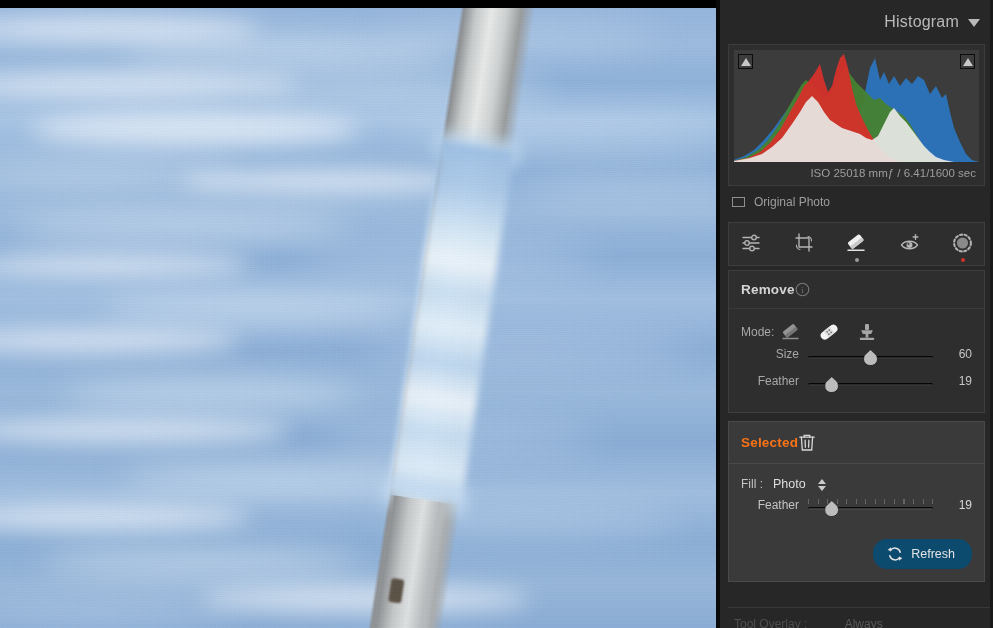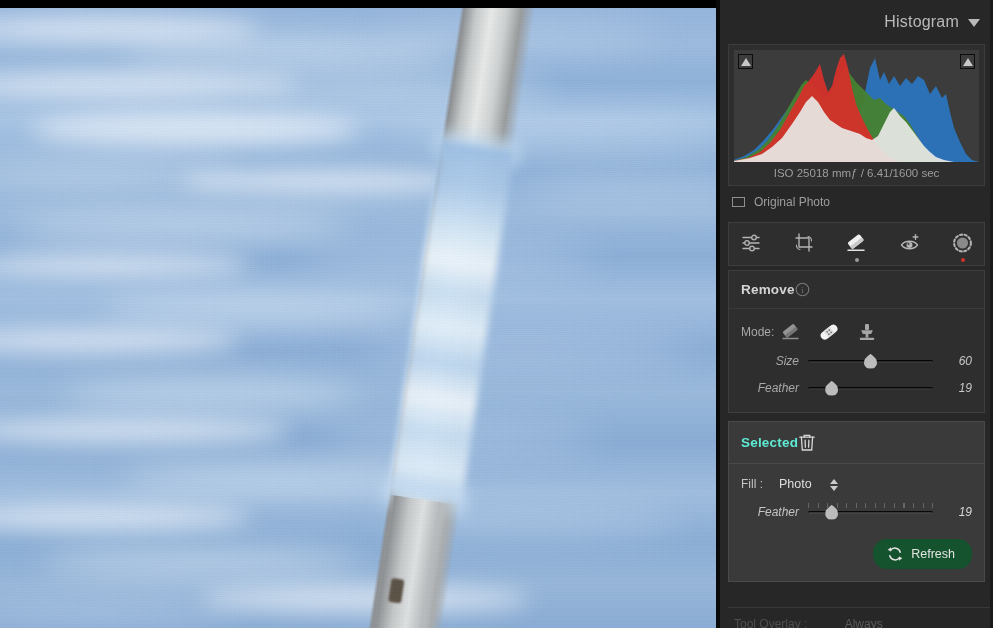--- a/index.html
+++ b/index.html
@@ -163,21 +163,21 @@
   .clip-box.left { left: 4px; }
   .clip-box.right { right: 4px; }
   .clip-tri {
     width: 0; height: 0;
     border-left: 5px solid transparent;
     border-right: 5px solid transparent;
     border-bottom: 8px solid #c8c8c8;
   }
   #exif-row {
     display: flex;
-    justify-content: center;
+    justify-content: flex-end;
     padding: 5px 3px 6px 3px;
     color: #9d9d9d;
     font-size: 11.5px;
   }
   #exif-row .ex { white-space: nowrap; }
   #original-photo-row {
     display: flex; align-items: center; gap: 9px;
     padding: 9px 12px 10px 12px;
     color: #9d9d9d;
     font-size: 12px;
@@ -239,25 +239,24 @@
     display: flex; align-items: center;
     padding: 12px 12px 4px 12px;
     gap: 5px;
   }
   .mode-row .lbl { color: #a8a8a8; font-size: 12px; }
   .mode-icons { display: flex; gap: 14px; align-items: center; }
   .mode-btn { width: 24px; height: 22px; display:flex; align-items:center; justify-content:center; }
 
   
   .slider-row {
-    display: flex; align-items: center;
+    display: flex; align-items: flex-start;
     padding: 0 12px;
     height: 27px;
     gap: 9px;
-    font-style: italic;
   }
   .slider-row .s-label {
     color: #a8a8a8; font-size: 12px;
     text-align: right;
     flex: 0 0 58px;
   }
   .track-wrap { flex: 1 1 auto; position: relative; height: 20px; }
   .ticks {
     position: absolute; top: 1px; left: 0; right: 0; height: 5px;
     background-image: repeating-linear-gradient(90deg,
@@ -285,53 +284,53 @@
   }
 
   
   #selected-section {
     margin: 8px 8px 0 8px;
     background: #3a3a3a;
     border: 1px solid #4a4a4a;
     padding-bottom: 12px;
   }
   #selected-section .sec-head { border-bottom: 1px solid #4a4a4a; }
-  #selected-section .sec-title { color: #5eead4; }
+  #selected-section .sec-title { color: #f97316; }
   #selected-section .s-label,
   #selected-section .lbl { color: #c4c4c4; }
   #selected-section .s-value { color: #d8d8d8; }
   #selected-section .ticks {
     background-image: repeating-linear-gradient(90deg,
       #656565 0 1px, transparent 1px 9.55px);
   }
   #selected-section .track {
     background: linear-gradient(180deg,#282828,#4a4a4a);
   }
   .fill-row {
     display: flex; align-items: flex-end;
     padding: 13px 0 7px 12px;
-    gap: 16px;
+    gap: 10px;
   }
   .fill-row .lbl { font-size: 12px; }
   .fill-value { color: #dedede; font-size: 12.5px; }
   .stepper { display: flex; flex-direction: column; gap: 2px; margin-left: 2px; }
   .stepper .up, .stepper .dn {
     width: 0; height: 0;
     border-left: 4px solid transparent;
     border-right: 4px solid transparent;
   }
   .stepper .up { border-bottom: 5px solid #cacaca; }
   .stepper .dn { border-top: 5px solid #cacaca; }
   .refresh-row {
     display: flex; justify-content: flex-end;
     padding: 14px 12px 0 12px;
   }
   #refresh-button {
     display: flex; align-items: center; gap: 8px;
-    background: #14532d;
+    background: #0c4a6e;
     border: none;
     border-radius: 14px;
     padding: 7px 17px 7px 14px;
     color: #e4e4e4;
     font-size: 12.5px;
     font-family: "Liberation Sans", sans-serif;
     cursor: pointer;
   }
 
   

